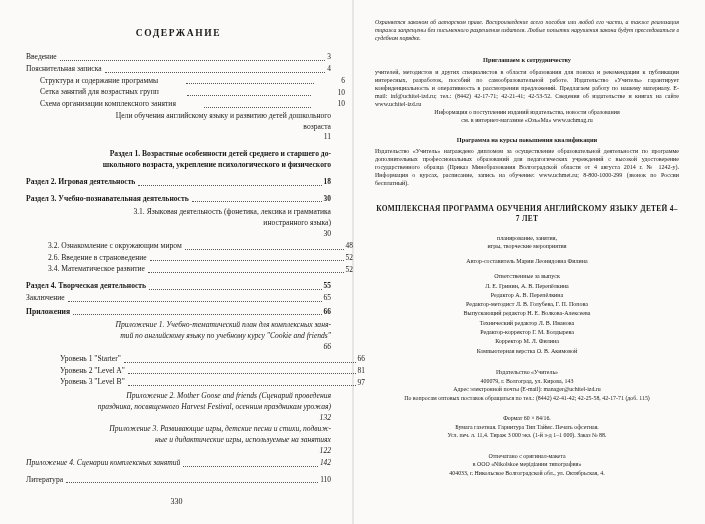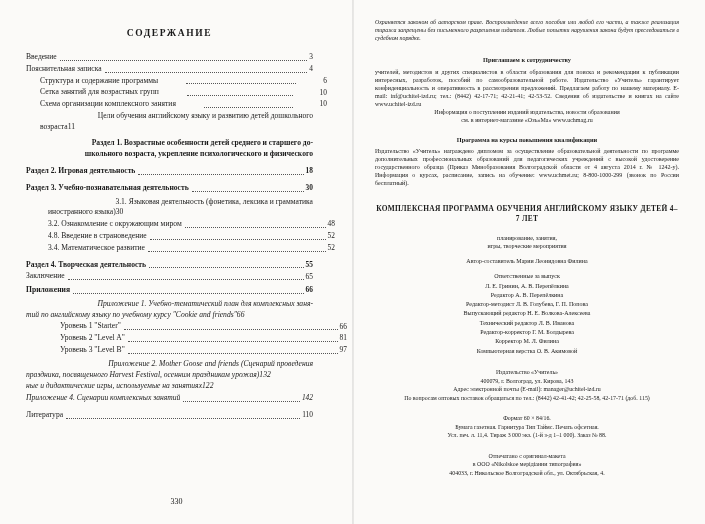--- a/index.html
+++ b/index.html
@@ -31,21 +31,21 @@
   }
   .leaf {
     position: absolute;
     top: 0;
     height: 524px;
     box-sizing: border-box;
   }
   .leaf-left {
     left: 0;
     width: 353px;
-    padding: 18px 40px 14px 26px;
+    padding: 18px 22px 14px 26px;
     border-radius: 17px;
   }
   .leaf-right {
     left: 353px;
     width: 352px;
     padding: 18px 26px 14px 22px;
   }
 
   
   .toc-title {
@@ -85,20 +85,21 @@
     margin-bottom: 1px;
     text-align: right;
   }
   .toc-multi .lbl-block {
     display: block;
   }
   .toc-multi .tail {
     display: flex;
     align-items: flex-end;
     width: 100%;
+    flex-direction: column;
   }
   .toc-multi .tail .lbl {
     white-space: nowrap;
   }
   .lvl-0 { margin-left: 0px; font-weight: bold; }
   .lvl-0b { margin-left: 0px; }
   .lvl-1 { margin-left: 14px; gap: 25px; }
   .lvl-2 { margin-left: 22px; }
   .lvl-3 { margin-left: 34px; }
   .gap-before { margin-top: 6px; }
@@ -233,21 +234,21 @@
         </span>
       </div>
 
       <div class="toc-row lvl-2">
         <span class="lbl">3.2. Ознакомление с окружающим миром</span>
         <span class="dots"></span>
         <span class="pg">48</span>
       </div>
 
       <div class="toc-row lvl-2">
-        <span class="lbl">4.8. Введение в страноведение</span>
+        <span class="lbl">2.6. Введение в страноведение</span>
         <span class="dots"></span>
         <span class="pg">52</span>
       </div>
 
       <div class="toc-row lvl-2">
         <span class="lbl">3.4. Математическое развитие</span>
         <span class="dots"></span>
         <span class="pg">52</span>
       </div>
 
@@ -300,20 +301,21 @@
       <div class="toc-multi lvl-0b gap-small ital">
         <span class="lbl-block">Приложение 2. Mother Goose and friends (Сценарий проведения</span>
         <span class="tail">
           <span class="lbl">праздника, посвященного Harvest Festival, осенним праздникам урожая)</span>
           <span class="dots"></span>
           <span class="pg">132</span>
         </span>
       </div>
 
       <div class="toc-multi lvl-0b ital">
+        <span class="lbl-block">Приложение 3. Развивающие игры, детские песни и стихи, подвиж-</span>
         <span class="tail">
           <span class="lbl">ные и дидактические игры, используемые на занятиях</span>
           <span class="dots"></span>
           <span class="pg">122</span>
         </span>
       </div>
 
       <div class="toc-row lvl-0b ital">
         <span class="lbl">Приложение 4. Сценарии комплексных занятий</span>
         <span class="dots"></span>

